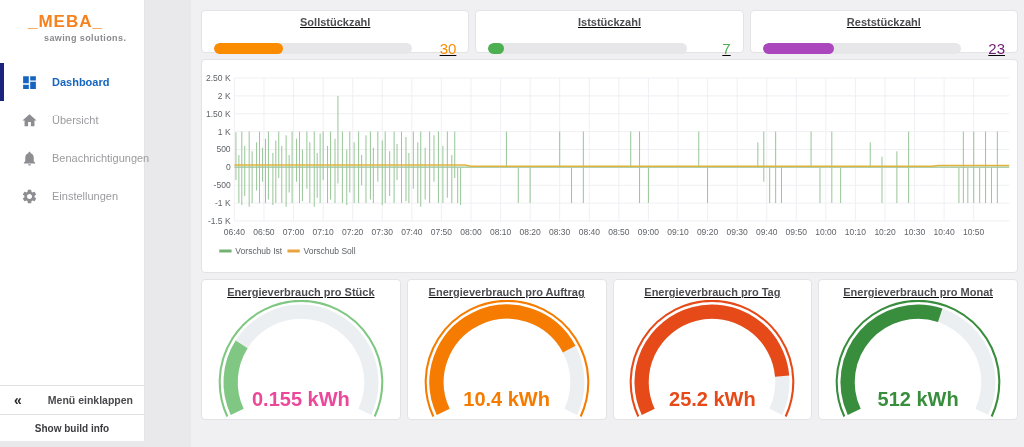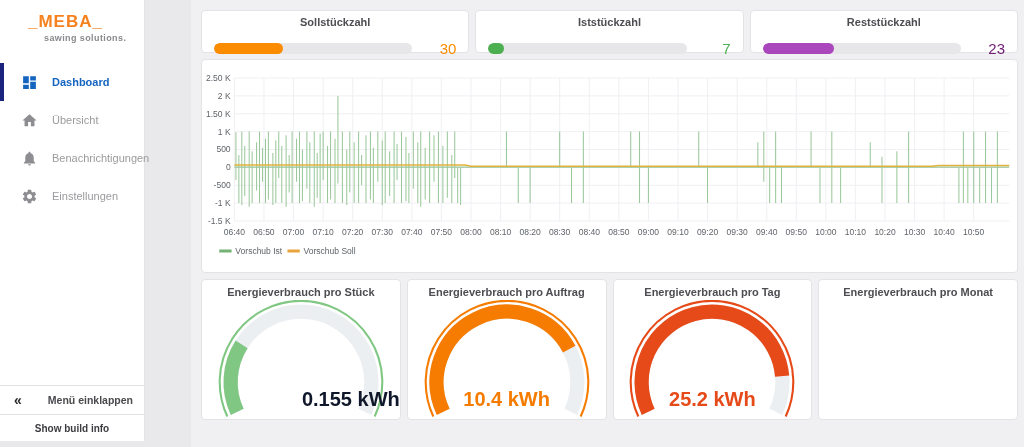--- a/index.html
+++ b/index.html
@@ -19,21 +19,21 @@
   .nav-item.active svg { fill:#1565c0; }
   .nav-item.active .nav-label { color:#1565c0; font-weight:bold; }
   .sidebar-footer { margin-top:auto; }
   .collapse-row { display:flex; align-items:center; border-top:1px solid #e2e2e5; height:29px; padding-left:14px; cursor:pointer; }
   .collapse-chevrons { font-size:14px; font-weight:bold; color:#2b2b2e; }
   .collapse-label { font-size:10.5px; font-weight:bold; color:#4a4a4e; margin-left:26px; }
   .build-row { border-top:1px solid #e2e2e5; height:27px; display:flex; align-items:center; justify-content:center; cursor:pointer; }
   .build-label { font-size:10px; font-weight:bold; color:#3c3c40; }
 
   
-  .content { flex:1; background:#f0f0f3; padding:10px 6px 0 10px; display:flex; flex-direction:column; }
+  .content { flex:1; background:#f0f0f3; padding:10px 6px 0 10px; display:flex; flex-direction:column;text-decoration:underline; }
   .card { background:#ffffff; border:1px solid #e3e3e6; border-radius:4px; }
   .card-title { font-size:11px; color:#4d4d52; text-align:center; font-weight:bold; }
 
   .stats-row { display:flex; gap:6px; height:43px; }
   .stat-card { flex:1; padding:5px 12px 0 12px; }
   .stat-body { display:flex; align-items:center; margin-top:12px; }
   .stat-track { flex:1; height:11px; background:#e7e7ea; border-radius:6px; overflow:hidden; }
   .stat-fill { height:100%; border-radius:6px; }
   .stat-value { width:44px; text-align:right; font-size:15px; }
 
@@ -306,21 +306,21 @@
 
     <div class="gauges-row">
       <div class="card gauge-card">
         <div class="card-title">Energieverbrauch pro Stück</div>
         <div class="gauge-wrap">
           <svg viewBox="0 0 200 142">
               <path d="M 12.09 138.99 A 97 97 0 1 1 187.91 138.99" fill="none" stroke="#81c784" stroke-width="2.5"></path>
               <path d="M 23.87 133.50 A 84 84 0 1 1 176.13 133.50" fill="none" stroke="#eceff1" stroke-width="17"></path>
               <path d="M 23.87 133.50 A 84 84 0 0 1 29.16 52.87" fill="none" stroke="#81c784" stroke-width="17"></path>
             </svg>
-          <div class="gauge-value" style="color: #0f172a; text-align: right;">0.155 kWh</div>
+          <div class="gauge-value" style="color: #ec4899;">0.155 kWh</div>
         </div>
       </div>
       <div class="card gauge-card">
         <div class="card-title">Energieverbrauch pro Auftrag</div>
         <div class="gauge-wrap">
           <svg viewBox="0 0 200 142">
               <path d="M 12.09 138.99 A 97 97 0 1 1 187.91 138.99" fill="none" stroke="#f57c00" stroke-width="2.5"></path>
               <path d="M 23.87 133.50 A 84 84 0 1 1 176.13 133.50" fill="none" stroke="#eceff1" stroke-width="17"></path>
               <path d="M 23.87 133.50 A 84 84 0 0 1 174.24 58.69" fill="none" stroke="#f57c00" stroke-width="17"></path>
             </svg>
@@ -333,17 +333,25 @@
           <svg viewBox="0 0 200 142">
               <path d="M 12.09 138.99 A 97 97 0 1 1 187.91 138.99" fill="none" stroke="#e64a19" stroke-width="2.5"></path>
               <path d="M 23.87 133.50 A 84 84 0 1 1 176.13 133.50" fill="none" stroke="#eceff1" stroke-width="17"></path>
               <path d="M 23.87 133.50 A 84 84 0 1 1 183.69 90.82" fill="none" stroke="#e64a19" stroke-width="17"></path>
             </svg>
           <div class="gauge-value" style="color: rgb(230, 74, 25);">25.2 kWh</div>
         </div>
       </div>
       <div class="card gauge-card">
         <div class="card-title">Energieverbrauch pro Monat</div>
+        <div class="gauge-wrap">
+          <svg viewBox="0 0 200 142">
+              <path d="M 12.09 138.99 A 97 97 0 1 1 187.91 138.99" fill="none" stroke="#388e3c" stroke-width="2.5"></path>
+              <path d="M 23.87 133.50 A 84 84 0 1 1 176.13 133.50" fill="none" stroke="#eceff1" stroke-width="17"></path>
+              <path d="M 23.87 133.50 A 84 84 0 0 1 126.51 18.29" fill="none" stroke="#388e3c" stroke-width="17"></path>
+            </svg>
+          <div class="gauge-value" style="color: rgb(56, 142, 60);">512 kWh</div>
+        </div>
       </div>
     </div>
 
   </div>
 </div>
 
 </body></html>

